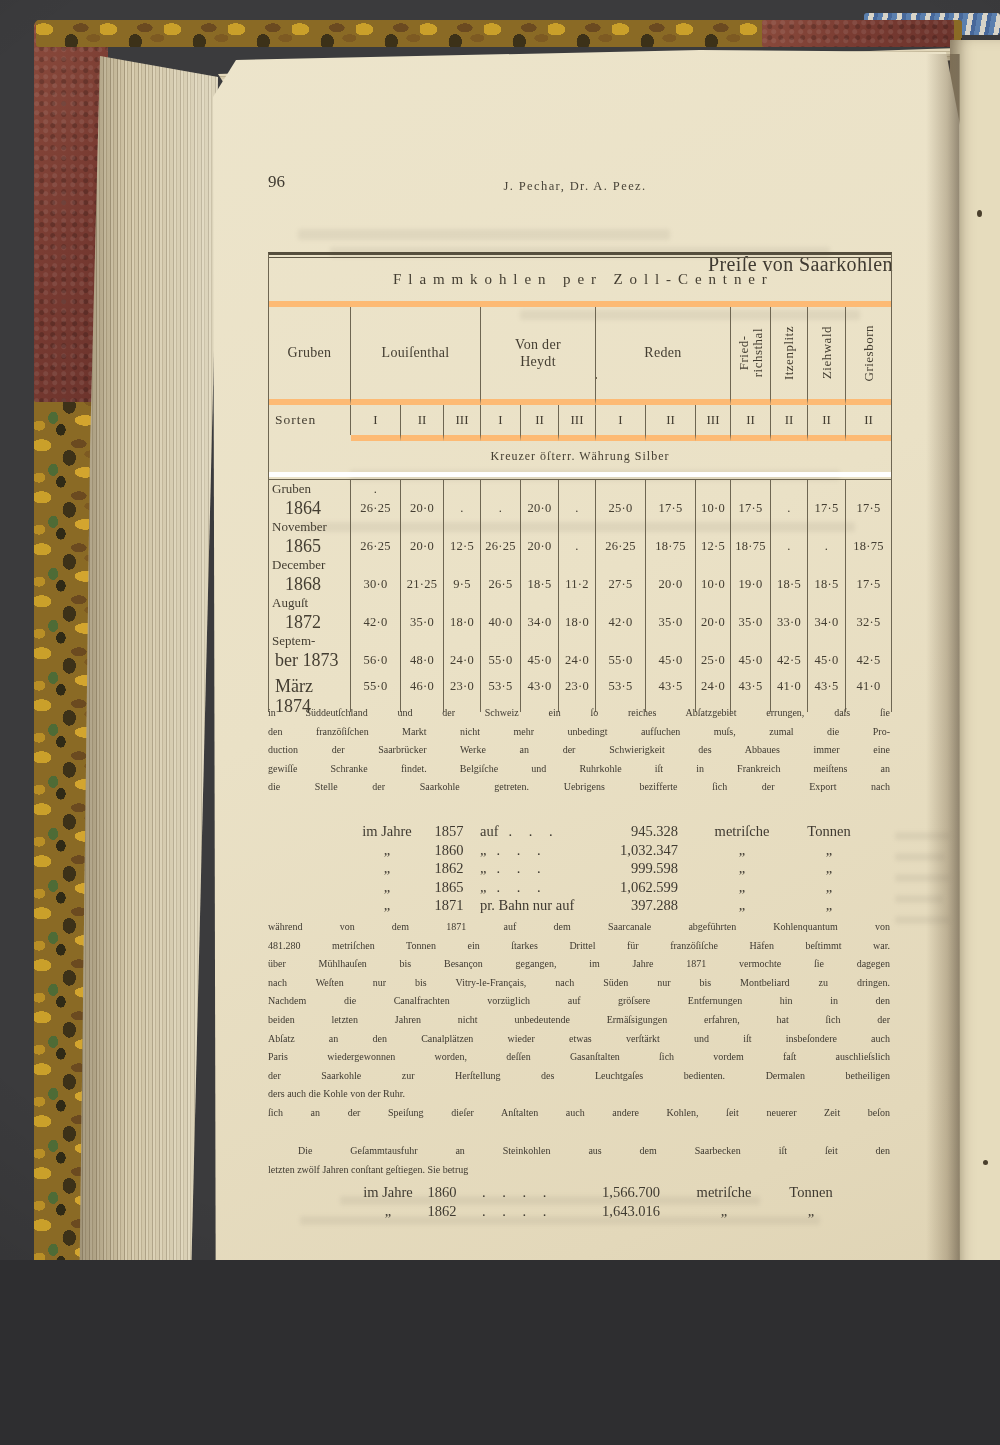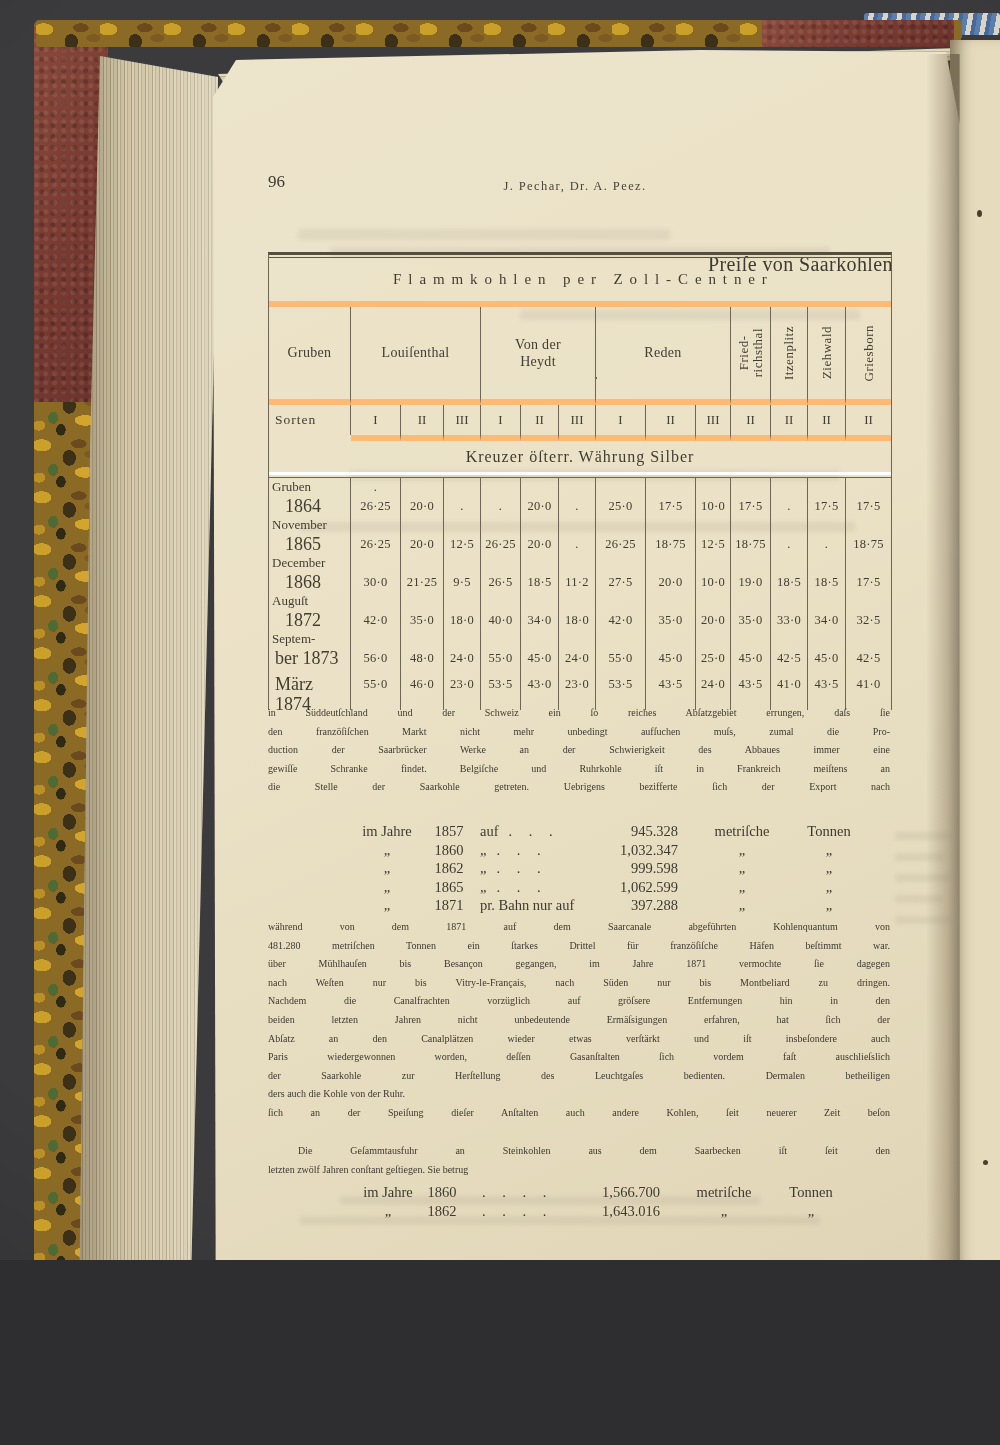--- a/index.html
+++ b/index.html
@@ -66,21 +66,21 @@
            font-size:15px;letter-spacing:.46em;padding-left:.46em;white-space:nowrap;}
   .head{display:flex;align-items:center;justify-content:center;height:92px;font-size:14px;
         text-align:center;letter-spacing:.3px;}
   .sp3{grid-column:span 3;}
   .prewrap{white-space:pre-line;line-height:17px;}
   .vert span{writing-mode:vertical-rl;transform:rotate(180deg);font-size:13px;line-height:14px;
              letter-spacing:.5px;white-space:pre-line;}
   .sorten-label{height:30px;display:flex;align-items:center;padding-left:6px;font-size:13.5px;letter-spacing:1px;}
   .sorten-cell{height:30px;display:flex;align-items:center;justify-content:center;font-size:13px;}
   .kreuzer{grid-column:1/-1;height:31px;display:flex;align-items:center;justify-content:center;
-           font-size:16px;letter-spacing:1px;border-bottom:3px solid #ffffff;}
+           font-size:12px;letter-spacing:1px;border-bottom:5px solid #ffffff;}
   .kreuzer-gap{grid-column:1/-1;height:2px;border-bottom:1px solid #6e6652;}
   .dcell{height:38px;display:flex;flex-direction:column;justify-content:flex-end;font-size:12.5px;}
   .dcell.single{height:26px;}
   .mline{height:18px;line-height:18px;}
   .vline{height:20px;line-height:20px;}
   .month{padding-left:3px;font-size:13px;}
   .year{padding-left:16px;font-size:18px;}
   .year.tight{padding-left:6px;}
   .mdot,.val{text-align:center;letter-spacing:.3px;}
   .tailc{height:16px;}

